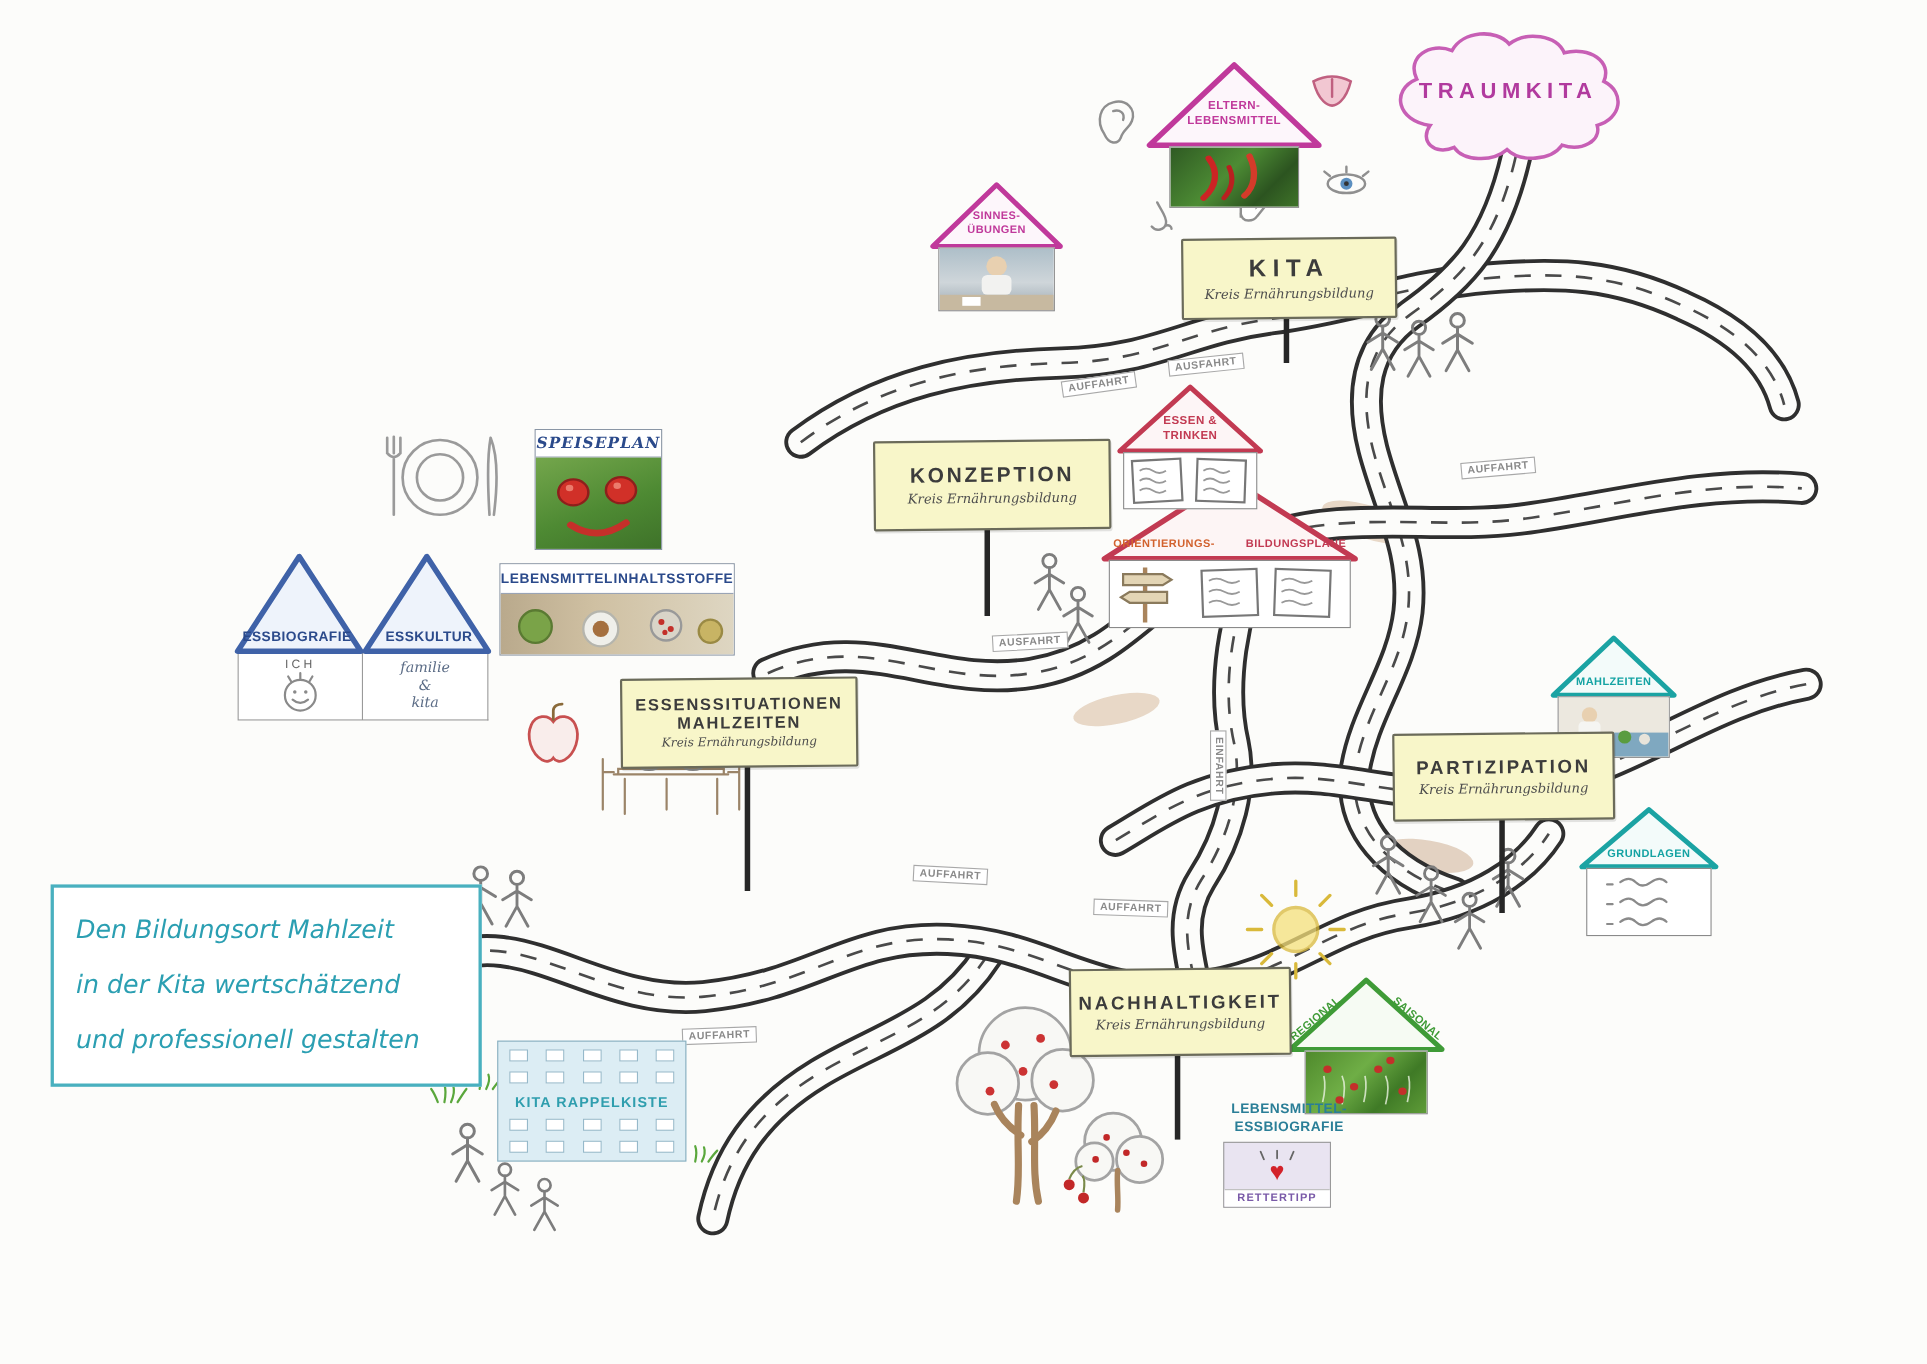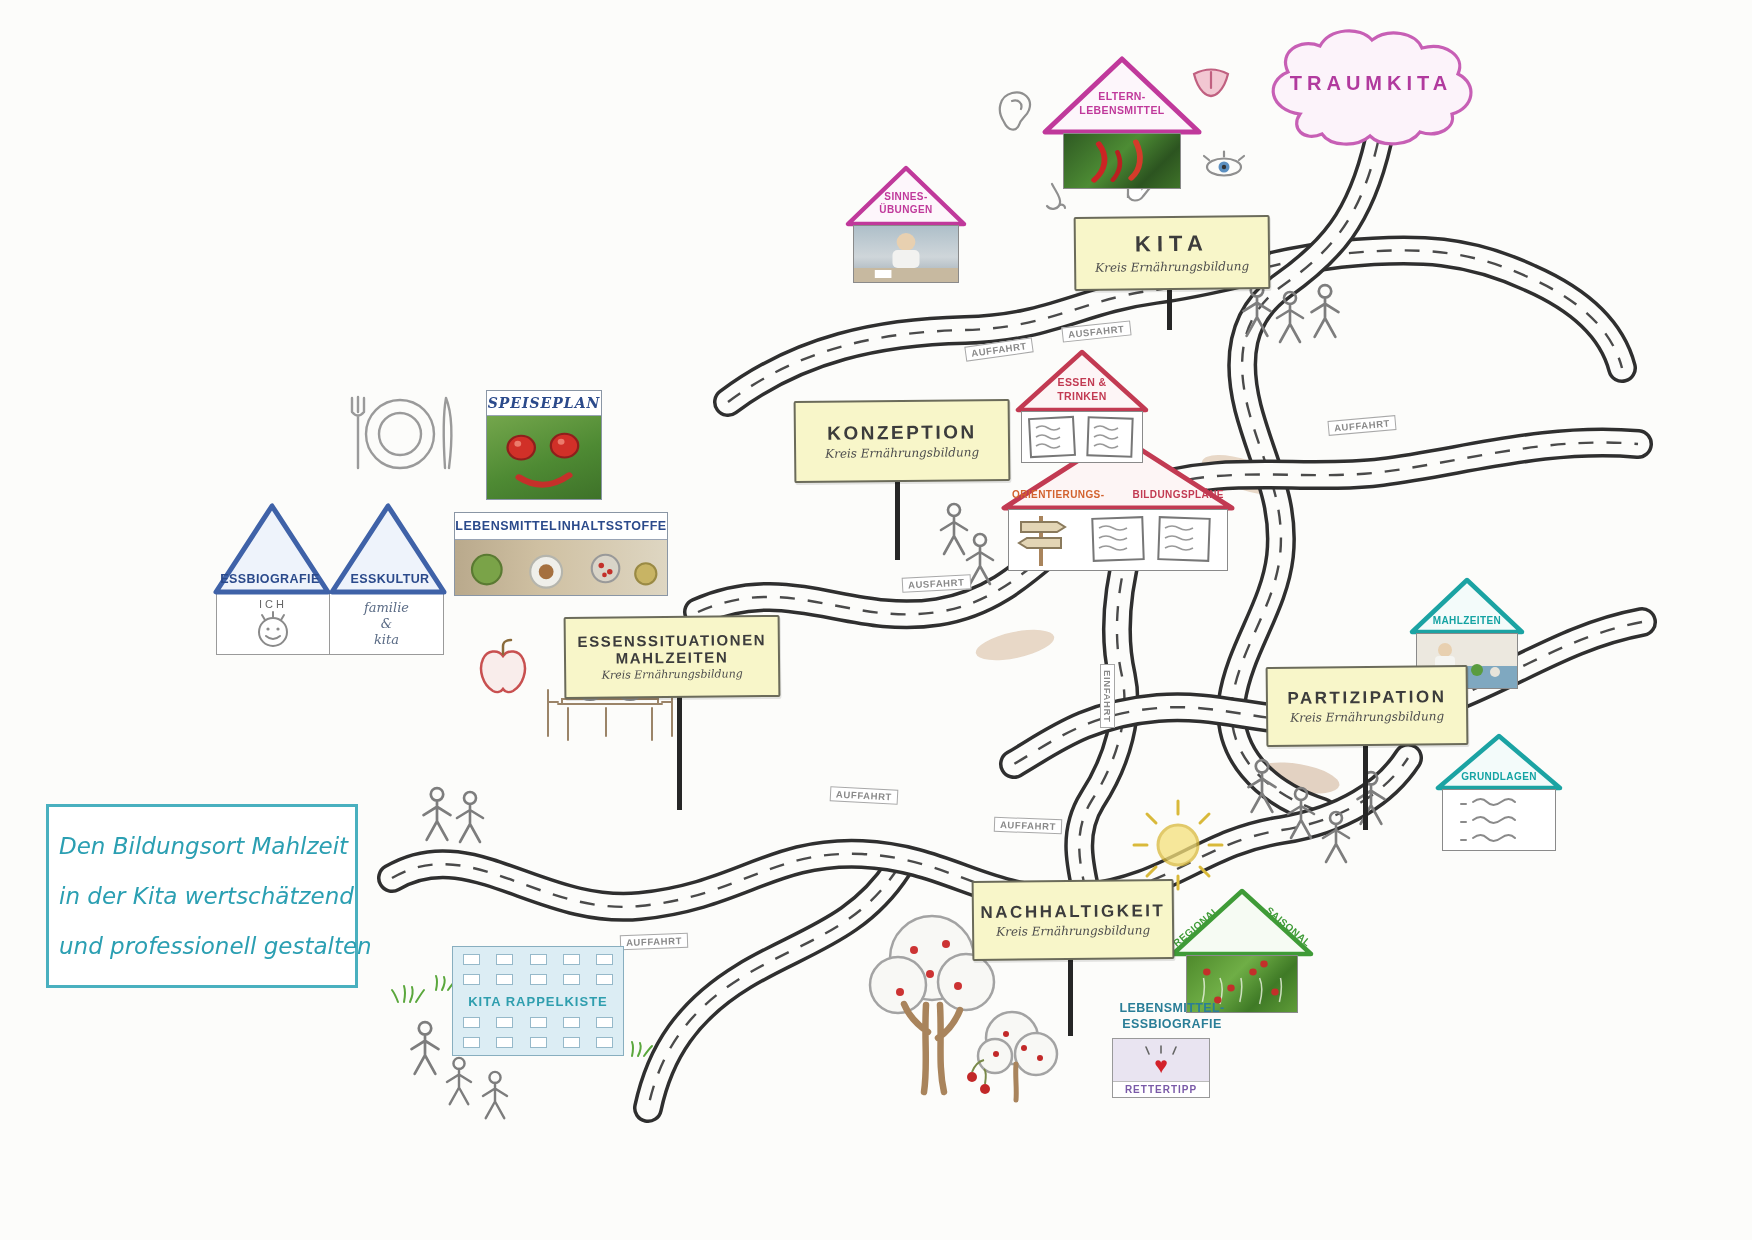--- a/index.html
+++ b/index.html
@@ -34,22 +34,22 @@
 
   
   .card{position:absolute;z-index:4;border:1.4px solid #8a96a5;background:#fff;display:flex;flex-direction:column;overflow:hidden;}
   .sp-header{height:24px;display:flex;align-items:center;justify-content:center;background:#fff;
              border-bottom:1px solid #9aa4b5;font-family:"DejaVu Serif",serif;font-style:italic;
              font-weight:700;font-size:14px;color:#2b4a8b;letter-spacing:1px;}
   .lm-header{height:26px;display:flex;align-items:center;justify-content:space-around;background:#fff;
              border-bottom:1px solid #9aa4b5;font-weight:700;font-size:12.5px;color:#2b4a8b;letter-spacing:.5px;}
 
   
-  .mission{position:absolute;left:46px;top:804px;width:312px;height:184px;background:#fff;
-           border:3px solid #49b0bf;z-index:4;padding:14px 10px;box-sizing:border-box;
+  .mission{position:absolute;left:46px;top:804px;width:392px;height:184px;background:#fff;
+           border:3px solid #49b0bf;z-index:4;padding:14px 20px;box-sizing:border-box;
            display:flex;flex-direction:column;justify-content:space-around;}
   .mission div{font-family:"DejaVu Sans",sans-serif;font-style:italic;font-size:23px;color:#2b9fb2;white-space:nowrap;}
 
   
   .cloud{position:absolute;left:1258px;top:26px;width:226px;height:128px;z-index:4;}
   .cloud svg{position:absolute;inset:0;width:100%;height:100%;}
   .cloud .cl-label{position:absolute;left:0;right:0;top:46px;text-align:center;font-weight:700;
            font-size:20px;letter-spacing:5px;color:#b13a9e;}
 
   

